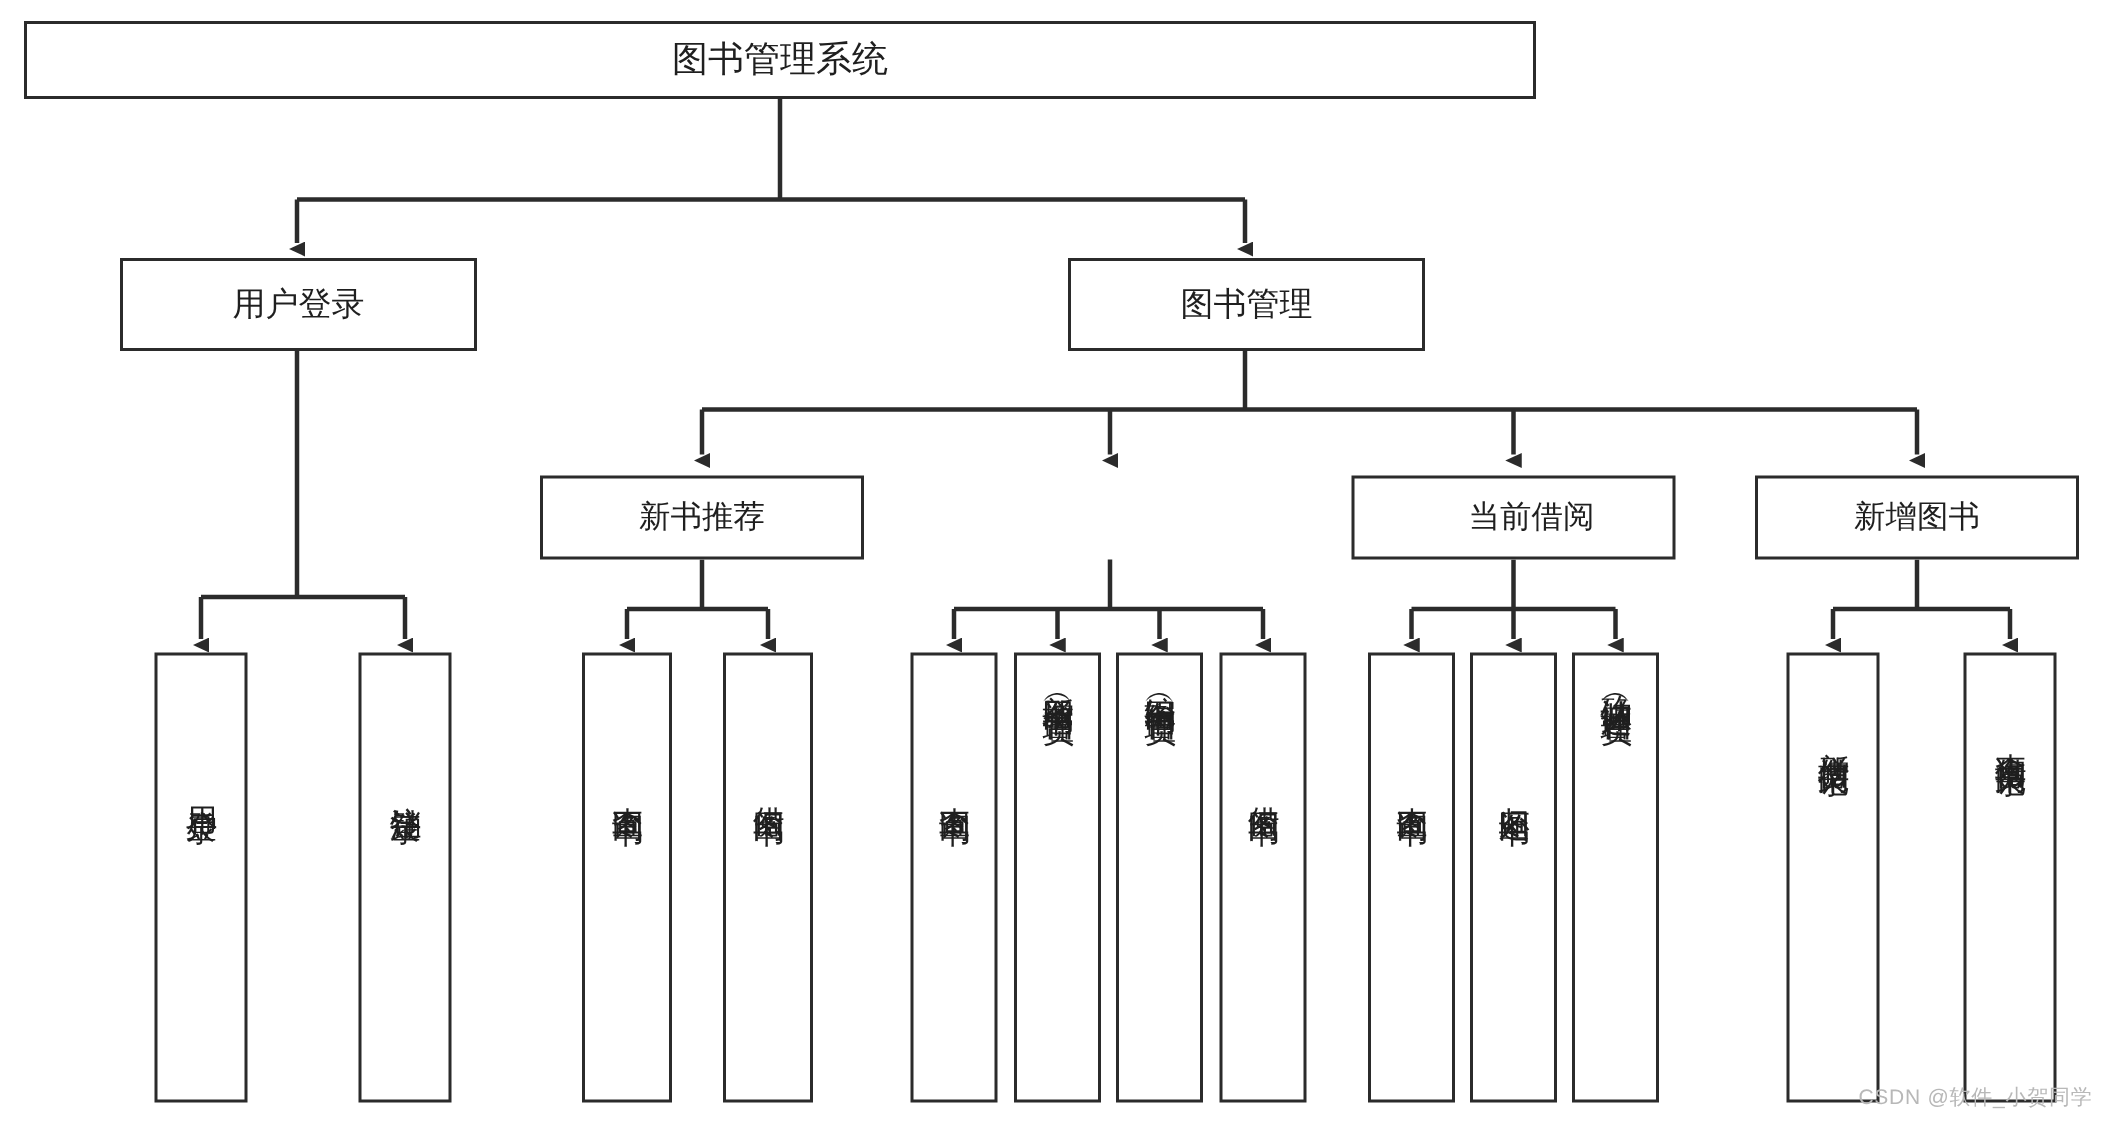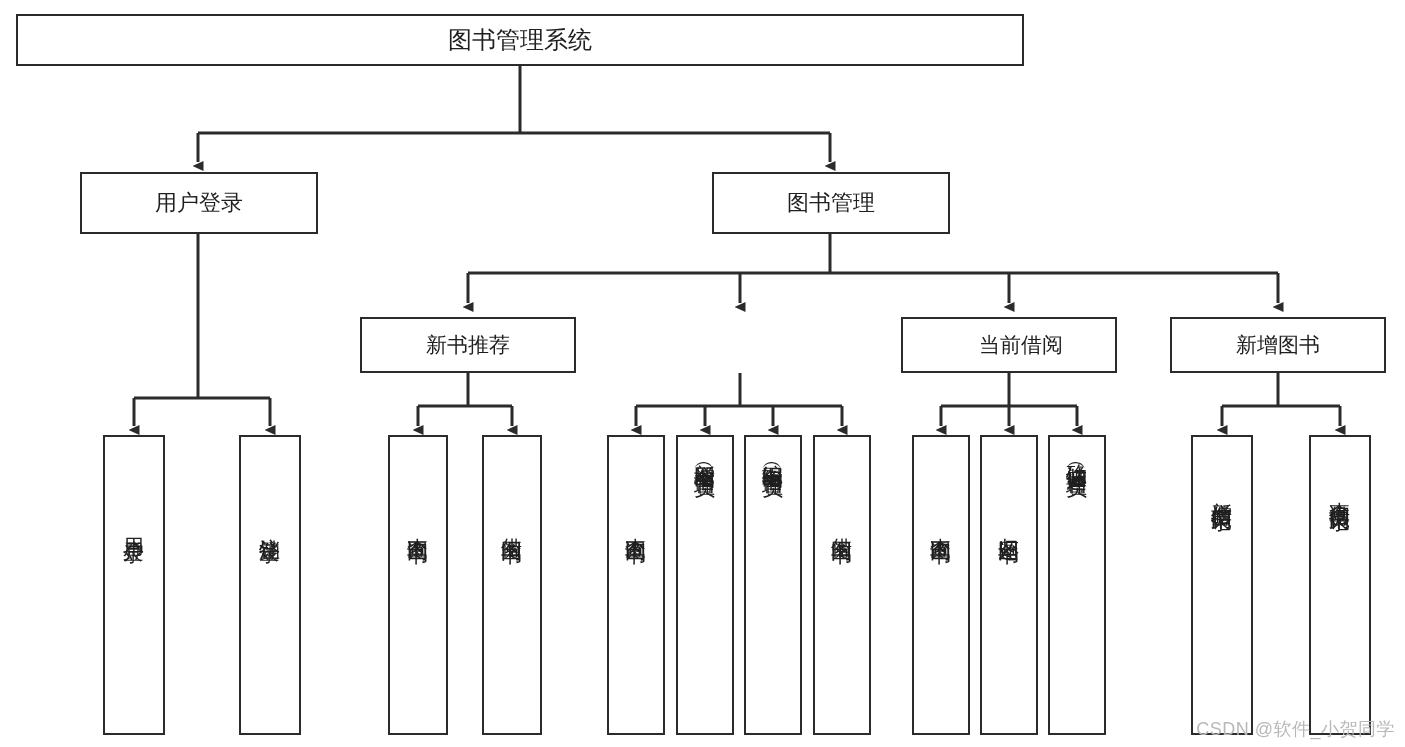--- a/index.html
+++ b/index.html
@@ -60,21 +60,21 @@
     text-orientation: upright;
     font-size: 21px;
     letter-spacing: 2px;
     line-height: 1.0;
     color: #1f1f1f;
   }
   .watermark {
     position: absolute;
     right: 10px;
     bottom: 6px;
-    font-size: 18px;
+    font-size: 14px;
     color: #b8b8b8;
     letter-spacing: 0.5px;
     white-space: nowrap;
   }
 </style>
 </head>
 <body>
 
 <div id="canvas">
 

